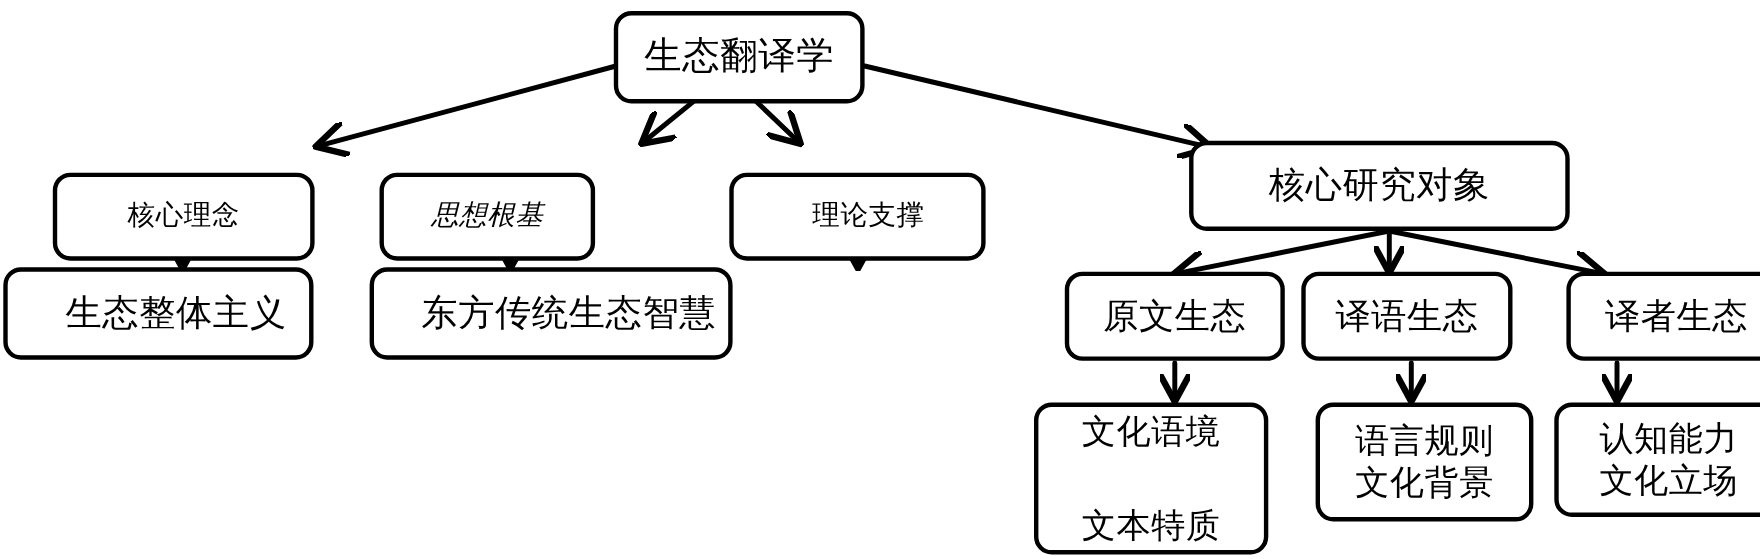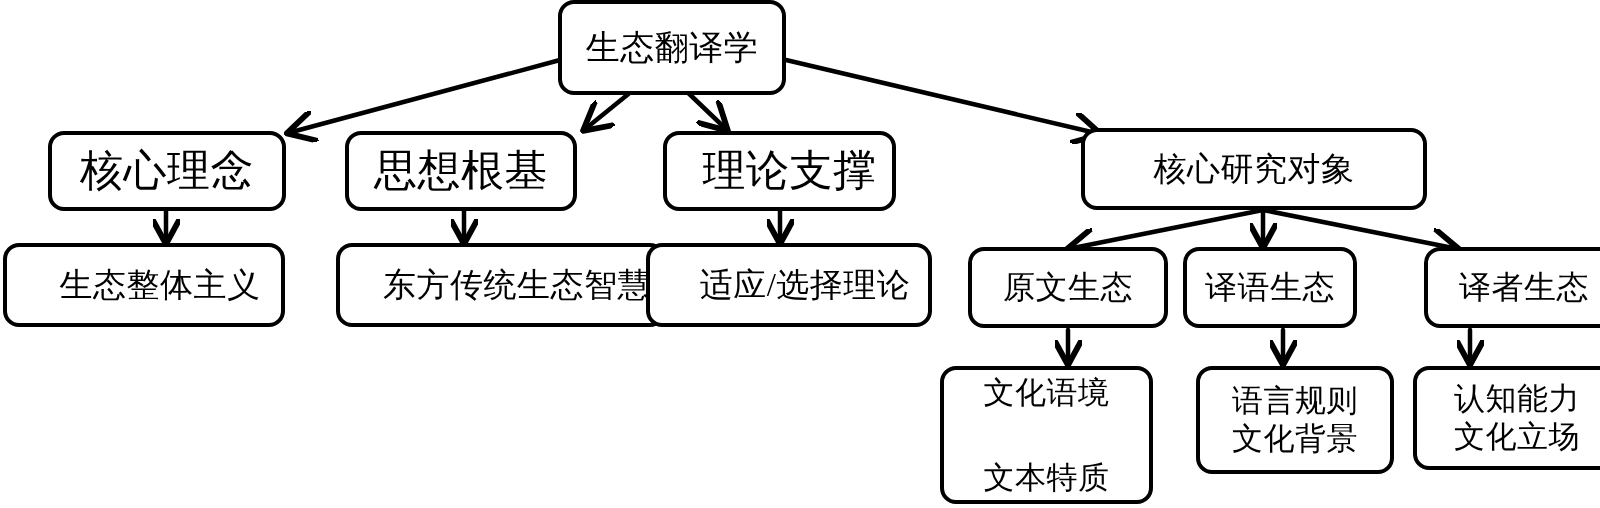--- a/index.html
+++ b/index.html
@@ -38,21 +38,21 @@
     color: #000000;
     line-height: 1.22;
     letter-spacing: 0.5px;
     z-index: 2;
   }
   .node .line {
     display: block;
     white-space: nowrap;
   }
   .sz-root   { font-size: 34px; }
-  .sz-l1     { font-size: 43px; }
+  .sz-l1     { font-size: 25px; margin-top: 26px; }
   .sz-l1w    { font-size: 33px; }
   .sz-l2     { font-size: 33px; padding-left: 32px; }
   .sz-obj    { font-size: 32px; }
   .sz-leaf   { font-size: 31px; }
 </style>
 </head>
 <body>
 
 <div id="canvas">
 
@@ -83,57 +83,54 @@
       <line x1="1263" y1="210" x2="1068" y2="249" marker-end="url(#ah)"></line>
       <line x1="1263" y1="212" x2="1263" y2="247" marker-end="url(#ahv)"></line>
       <line x1="1263" y1="210" x2="1458" y2="249" marker-end="url(#ah)"></line>
 
       <line x1="1068" y1="330" x2="1068" y2="364" marker-end="url(#ahv)"></line>
       <line x1="1283" y1="330" x2="1283" y2="364" marker-end="url(#ahv)"></line>
       <line x1="1470" y1="330" x2="1470" y2="364" marker-end="url(#ahv)"></line>
     </g>
   </svg>
 
-  <div class="node sz-root" style="left:558px; top:0; width:228px; height:95px;justify-content:center;">
+  <div class="node sz-root" style="left:558px; top:10px; width:228px; height:84px;justify-content:center;">
     <span class="line">生态翻译学</span>
   </div>
 
   <div class="node sz-l1" style="left:48px; top:131px; width:238px; height:80px;">
     <span class="line">核心理念</span>
   </div>
 
-  <div class="node sz-l1" style="left:345px; top:131px; width:232px; height:80px;">
+  <div class="node sz-l1" style="left:345px; top:131px; width:196px; height:80px;font-style:italic;">
     <span class="line">思想根基</span>
   </div>
 
   <div class="node sz-l1" style="left:663px; top:131px; width:233px; height:80px;padding-left:20px;">
     <span class="line">理论支撑</span>
   </div>
 
   <div class="node sz-l1w" style="left:1081px; top:128px; width:346px; height:82px;font-family:Liberation Serif, serif;">
     <span class="line">核心研究对象</span>
   </div>
 
   <div class="node sz-l2" style="left:3px; top:243px; width:282px; height:84px;">
     <span class="line">生态整体主义</span>
   </div>
 
   <div class="node sz-l2" style="left:300px; top:243px; width:330px; height:84px;margin-left:36px;">
     <span class="line">东方传统生态智慧</span>
   </div>
 
-  <div class="node sz-l2" style="left:646px; top:243px; width:286px; height:84px;">
-    <span class="line">适应/选择理论</span>
-  </div>
 
   <div class="node sz-obj" style="left:968px; top:247px; width:200px; height:81px;">
     <span class="line">原文生态</span>
   </div>
 
-  <div class="node sz-obj" style="left:1183px; top:247px; width:174px; height:81px;">
+  <div class="node sz-obj" style="left:1183px; top:247px; width:192px; height:81px;">
     <span class="line">译语生态</span>
   </div>
 
   <div class="node sz-obj" style="left:1388px; top:247px; width:200px; height:81px;margin-left:36px;">
     <span class="line">译者生态</span>
   </div>
 
   <div class="node sz-leaf" style="left:940px; top:366px; width:213px; height:138px;gap:47px;">
     <span class="line">文化语境</span>
     <span class="line">文本特质</span>

